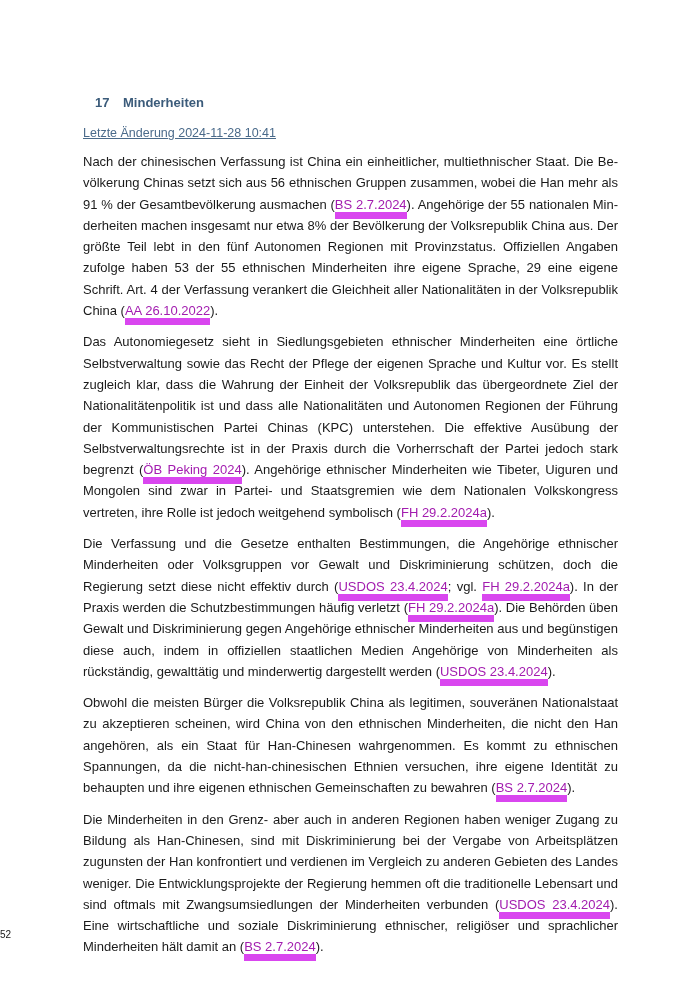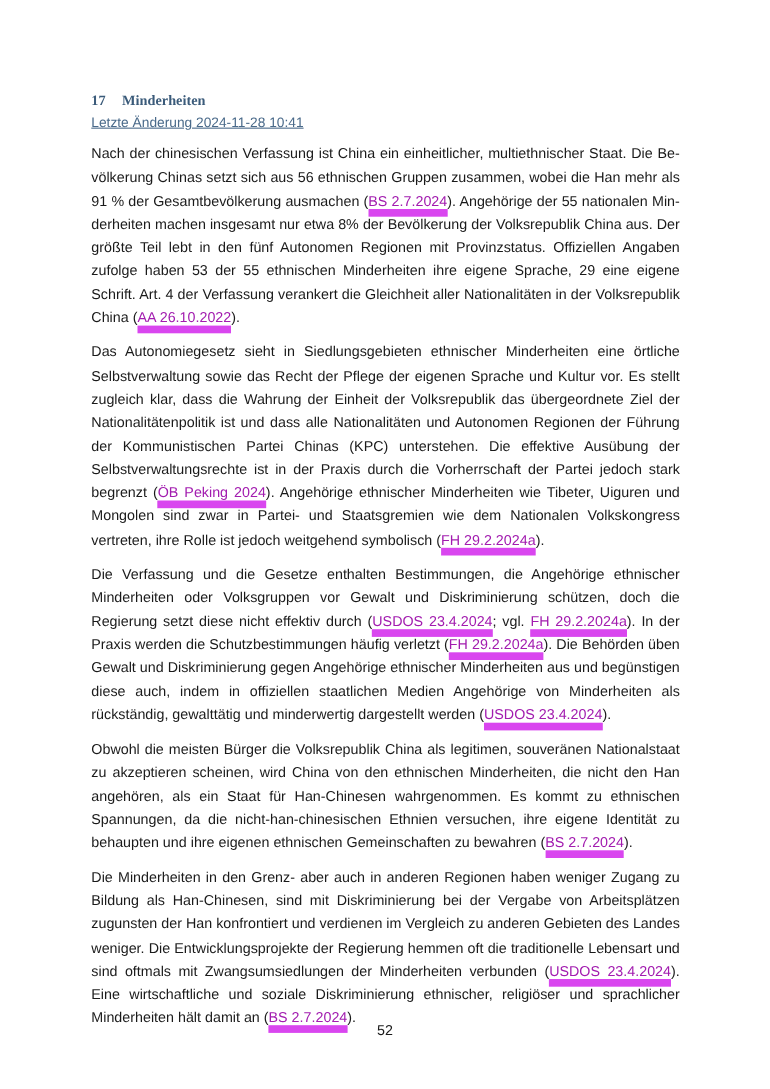--- a/index.html
+++ b/index.html
@@ -1,26 +1,26 @@
 <!DOCTYPE html>
 <html><head>
 <meta charset="utf-8">
 <style>
   html, body { margin: 0; padding: 0; background: #ffffff; }
   body { width: 700px; height: 990px; position: relative; overflow: hidden;
          font-family: "Liberation Sans", sans-serif; color: #1a1a1a; }
   .page { position: absolute; left: 83px; top: 82px; width: 535px; }
-  .heading { font-size: 13px; font-weight: bold; color: #3b5b7a; margin: 0; line-height: 18px; font-family: Liberation Serif, serif; }
+  .heading { font-size: 13px; font-weight: bold; color: #3b5b7a; margin: 12px; line-height: 18px; }
   .heading .num { display: inline-block; width: 28px; }
   .meta { font-size: 12.5px; color: #4a6a8a; margin: 2px 0 9px 0; line-height: 18px; text-decoration: underline; }
   p.para { font-size: 13px; line-height: 21.3px; margin: 0 0 10px 0; text-align: justify;
            hyphens: manual; }
   a.ref { color: #a21caf; text-decoration: none; border-bottom: 7px solid #d946ef; }
-  .page-number { position: absolute; top: 929px; left: 0; width: 700px; text-align: center;
-                 font-size: 13px; color: #1a1a1a; }
+  .page-number { position: absolute; top: 929px; left: 0; width: 700px; text-align: left;
+                 font-size: 10px; color: #1a1a1a; }
 </style>
 </head>
 <body>
 
 <div class="page">
   <h2 class="heading">
     <span class="num">17</span><span>Minderheiten</span>
   </h2>
   <div class="meta">Letzte Änderung 2024-11-28 10:41</div>
 

